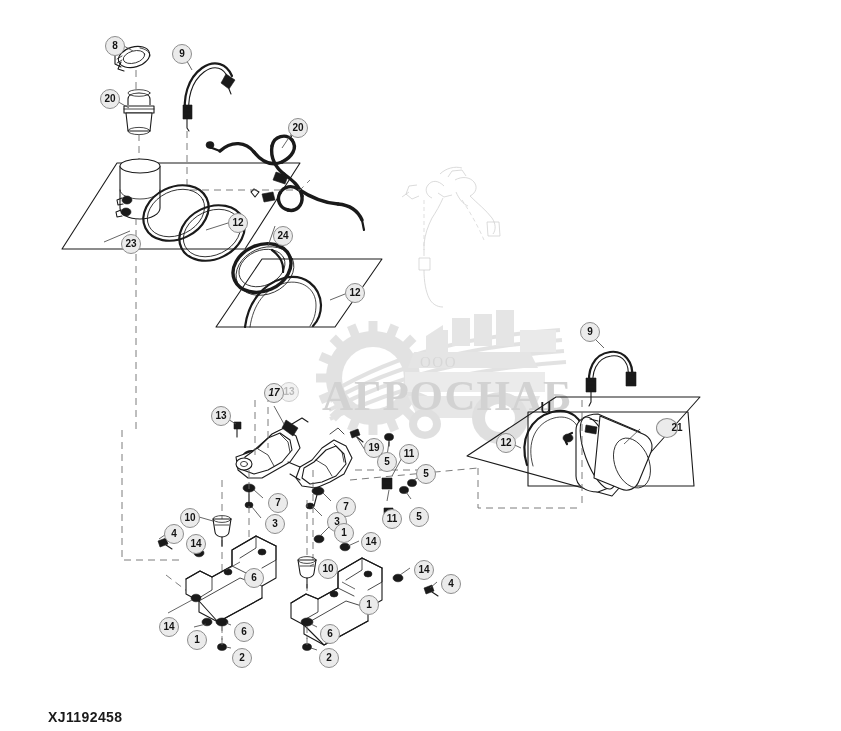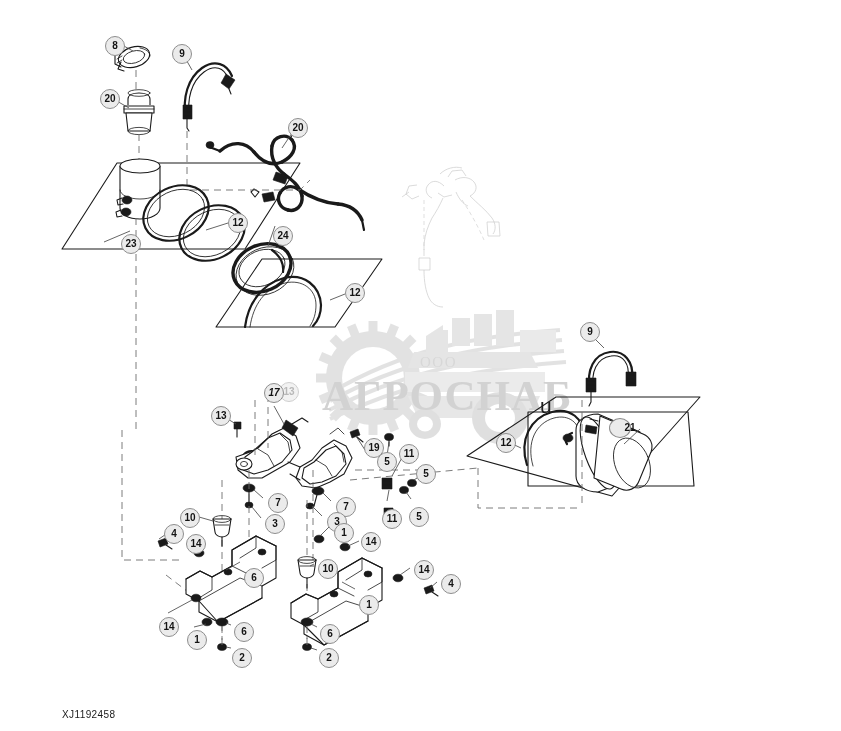--- a/index.html
+++ b/index.html
@@ -4,22 +4,22 @@
 <title>Parts Diagram XJ1192458</title>
 <style>
   html,body{margin:0;padding:0;background:#ffffff;}
   body{
     font-family:"Liberation Sans", sans-serif;
     width:841px;height:731px;overflow:hidden;position:relative;
   }
   #sheet{position:relative;width:841px;height:731px;background:#fff;overflow:hidden;}
   #art{position:absolute;left:0;top:0;width:841px;height:731px;}
   .caption{
-    position:absolute;left:62px;top:709px;
-    font-size:10px;font-weight:normal;color:#1a1a1a;
+    position:absolute;left:48px;top:709px;
+    font-size:14px;font-weight:bold;color:#1a1a1a;
     letter-spacing:0.4px;white-space:nowrap;
   }
   
   .bub{
     position:absolute;width:23px;height:23px;border-radius:50%;
     background:#ebebeb;border:1.1px solid #8e8e8e;
     color:#141414;font-size:11px;font-weight:bold;
     display:flex;align-items:center;justify-content:center;
     box-sizing:border-box;line-height:1;
   }
@@ -424,21 +424,21 @@
       <div class="bub sm" style="left: 345px; top: 283px;">12</div>
       <div class="bub sm" style="left: 580px; top: 322px;">9</div>
       <div class="bub sm ghost" style="left: 279px; top: 382px;">13</div>
       <div class="bub sm" style="left: 211px; top: 406px;">13</div>
       <div class="bub sm" style="left: 264px; top: 383px; font-style: italic;">17</div>
       <div class="bub sm" style="left: 364px; top: 438px; text-align: right;">19</div>
       <div class="bub sm" style="left: 377px; top: 452px;">5</div>
       <div class="bub sm" style="left: 399px; top: 444px;">11</div>
       <div class="bub sm" style="left: 416px; top: 464px;">5</div>
       <div class="bub sm" style="left: 496px; top: 433px;">12</div>
-      <div class="bub sm" style="left: 609px; top: 418px; padding-left: 20px;">21</div>
+      <div class="bub sm" style="left: 656px; top: 418px; padding-left: 20px;">21</div>
       <div class="bub sm" style="left: 268px; top: 493px;">7</div>
       <div class="bub sm" style="left: 336px; top: 497px;">7</div>
       <div class="bub sm" style="left: 265px; top: 514px;">3</div>
       <div class="bub sm" style="left: 327px; top: 512px;">3</div>
       <div class="bub sm" style="left: 382px; top: 509px;">11</div>
       <div class="bub sm" style="left: 409px; top: 507px;">5</div>
       <div class="bub sm" style="left: 180px; top: 508px;">10</div>
       <div class="bub sm" style="left: 164px; top: 524px;">4</div>
       <div class="bub sm" style="left: 186px; top: 534px;">14</div>
       <div class="bub sm" style="left: 334px; top: 523px;">1</div>

